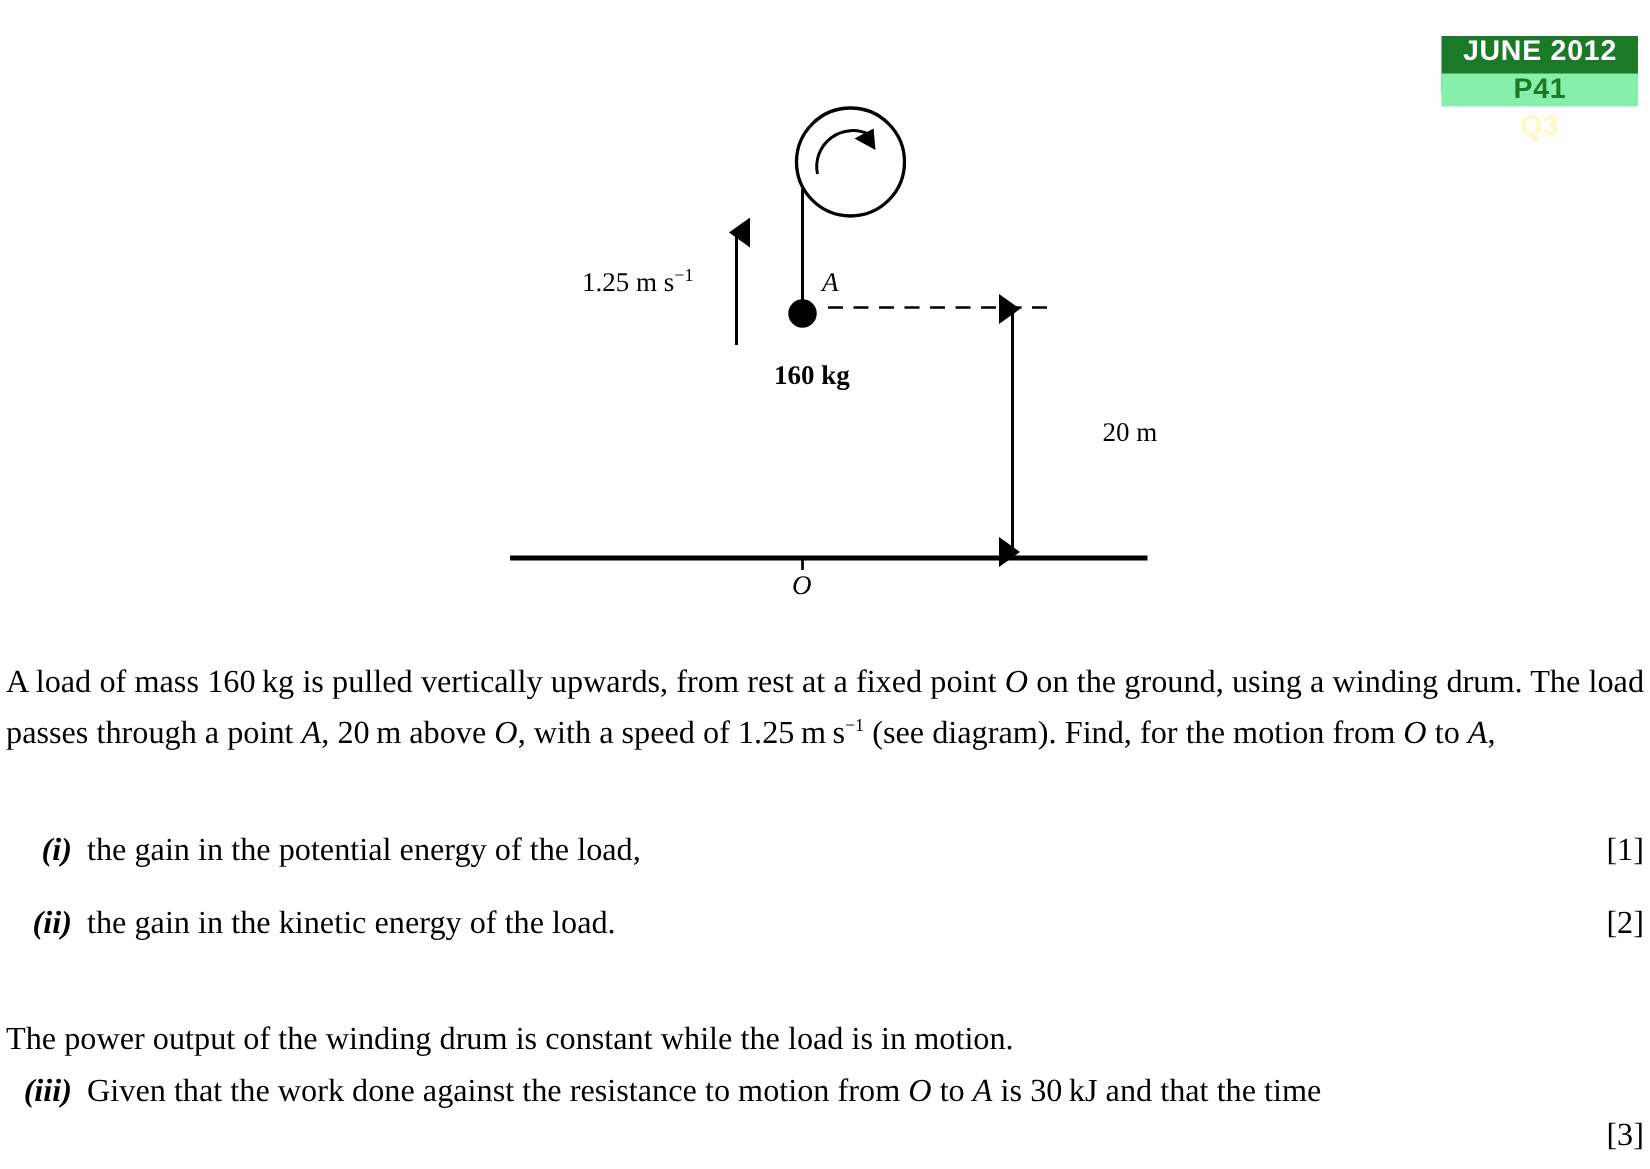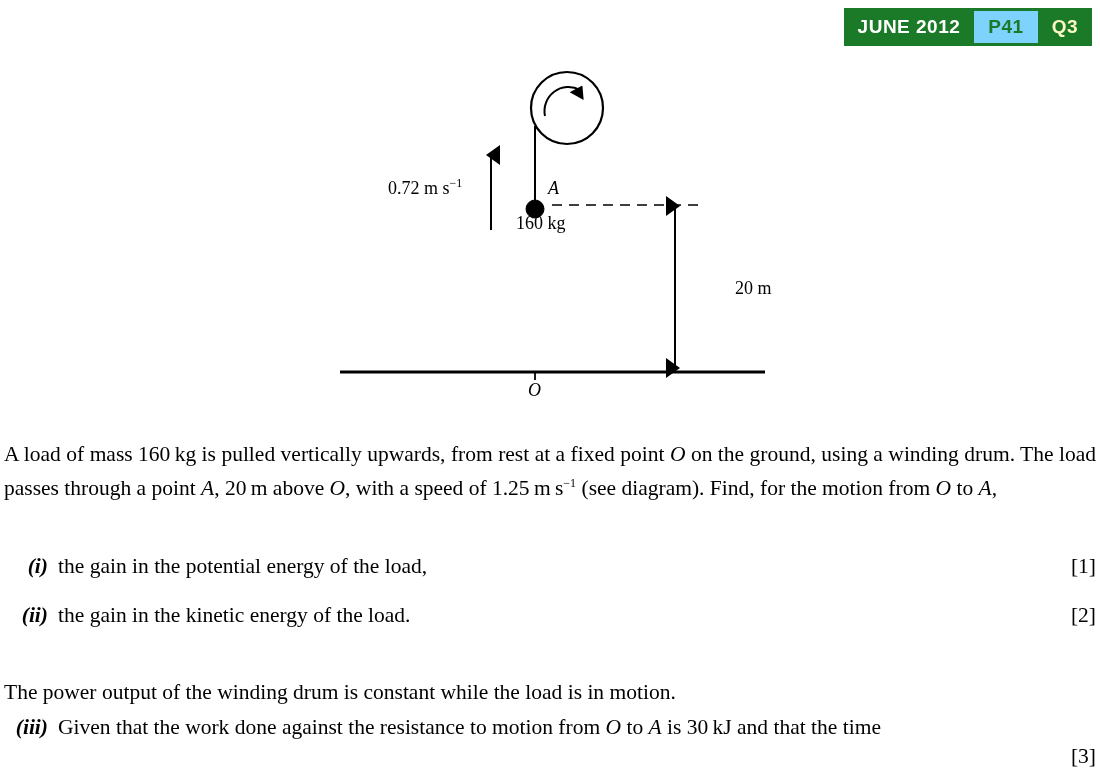--- a/index.html
+++ b/index.html
@@ -12,41 +12,42 @@
     height: 779px;
     position: relative;
     font-family: "Liberation Serif", serif;
     color: #000000;
     overflow: hidden;
   }
 
   
   .badge {
     position: absolute;
-    top: 8px;
+    top: 24px;
     right: 8px;
     display: flex;
     align-items: stretch;
     background: #1a7a28;
     font-family: "Liberation Sans", sans-serif;
     font-weight: bold;
     font-size: 19px;
     letter-spacing: 0.5px;
     height: 38px;
     box-sizing: border-box;
+    flex-direction: column;
   }
   .badge > div {
     display: flex;
     align-items: center;
     justify-content: center;
     padding: 0 14px;
   }
   .badge-session { color: #ffffff; }
   .badge-paper {
-    background: #7dd3fc;
+    background: #86efac;
     color: #1a7a28;
     margin: 3px 0;
     padding: 0 12px;
   }
   .badge-question { color: #fef9c3; }
 
   
   .diagram {
     position: absolute;
     left: 0;
@@ -147,23 +148,23 @@
 
     <line x1="552" y1="155" x2="700" y2="155" stroke="#000" stroke-width="1.6" stroke-dasharray="10,7"></line>
 
     <line x1="675" y1="156" x2="675" y2="318" stroke="#000" stroke-width="2" marker-start="url(#arrowUp)" marker-end="url(#arrowDown)"></line>
 
     <line x1="340" y1="322" x2="765" y2="322" stroke="#000" stroke-width="3.2"></line>
 
     <line x1="535" y1="322" x2="535" y2="330" stroke="#000" stroke-width="1.8"></line>
   </svg>
 
-  <div class="dlabel" style="left:388px; top:126px;"><span>0.72 m s</span><span class="sup">−1</span></div>
+  <div class="dlabel" style="left:388px; top:126px;"><span>1.25 m s</span><span class="sup">−1</span></div>
   <div class="dlabel italic" style="left:548px; top:128px;">A</div>
-  <div class="dlabel" style="left:516px; top:163px;">160 kg</div>
+  <div class="dlabel" style="left:516px; top:190px;font-weight:bold;">160 kg</div>
   <div class="dlabel" style="left:690px; top:228px;margin-left:45px;">20 m</div>
   <div class="dlabel italic" style="left:528px; top:330px;">O</div>
 </div>
 
 <div class="body-text"><span>A load of mass 160 kg is pulled vertically upwards, from rest at a fixed point </span><span class="it">O</span><span> on the ground, using a winding drum.  The load passes through a point </span><span class="it">A</span><span>, 20 m above </span><span class="it">O</span><span>, with a speed of 1.25 m s</span><span class="sup">−1</span><span> (see diagram).  Find, for the motion from </span><span class="it">O</span><span> to </span><span class="it">A</span><span>,</span></div>
 
 <div class="qitem q-i">
   <span class="qnum">(i)</span><span class="qtext">the gain in the potential energy of the load,</span>
   <span class="marks">[1]</span>
 </div>

